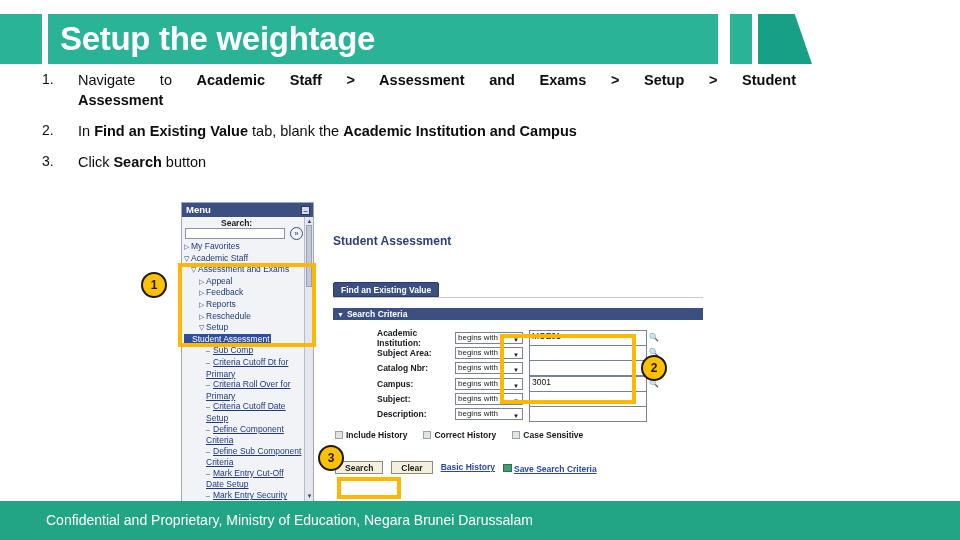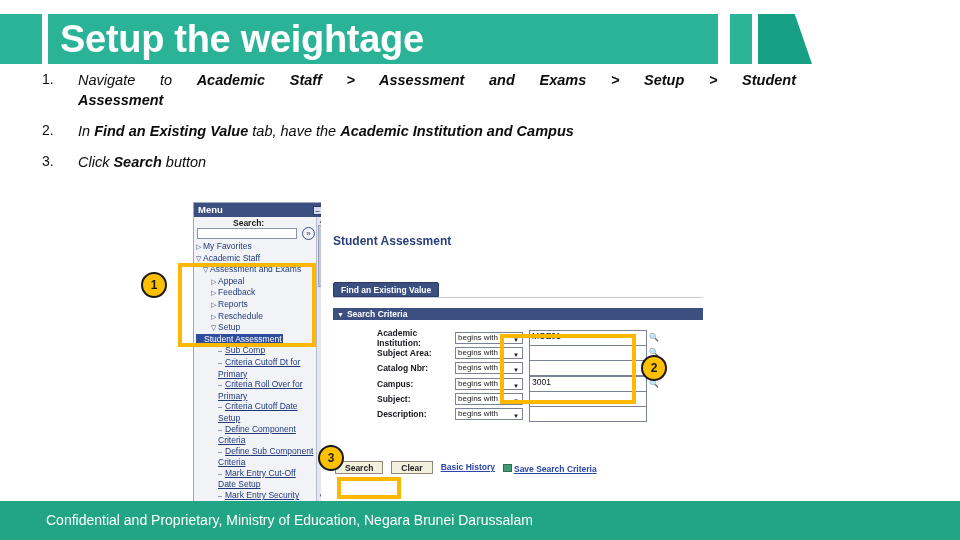--- a/index.html
+++ b/index.html
@@ -28,21 +28,21 @@
     left: 758px; top: 14px; width: 54px; height: 50px;
     background: #17a085;
     clip-path: polygon(0 0, 68% 0, 100% 100%, 0 100%);
   }
   #page-title {
     position: absolute;
     left: 60px; top: 15px;
     width: 640px; height: 44px;
     line-height: 48px;
     color: #ffffff;
-    font-size: 38px;
+    font-size: 33px;
     font-weight: bold;
     letter-spacing: -0.3px;
     white-space: nowrap;
   }
 
   
   #steps {
     position: absolute;
     left: 42px; top: 70px;
     width: 880px;
@@ -53,21 +53,21 @@
     font-size: 14.5px;
     color: #0d0d0d;
     margin-bottom: 11px;
     line-height: 1.38;
   }
   .step-num {
     width: 36px;
     flex: 0 0 36px;
     font-size: 14px;
   }
-  .step-text { flex: 1 1 auto; font-style: italic; }
+  .step-text { flex: 1 1 auto; }
   .step-text b { font-weight: bold; }
   #step-1 .step-text {
     text-align: justify;
     width: 718px;
     flex: 0 0 718px;
   }
   #step-1 .step-text .ln1 {
     display: block;
     text-align: justify;
     text-align-last: justify;
@@ -79,21 +79,21 @@
     left: 181px; top: 202px;
     width: 538px; height: 300px;
     background: #ffffff;
     overflow: hidden;
     font-family: "Liberation Sans", sans-serif;
   }
 
   
   #menu-panel {
     position: absolute;
-    left: 12px; top: 0;
+    left: 0; top: 0;
     width: 133px; height: 300px;
     background: #f2f3f7;
     border: 1px solid #9fa8bd;
     box-sizing: border-box;
   }
   #menu-title {
     position: absolute;
     left: 0; top: 0; right: 0; height: 14px;
     background: #3b4f81;
     color: #ffffff;
@@ -416,21 +416,21 @@
       <div class="step-num">1.</div>
       <div class="step-text">
         <span class="ln1">Navigate&nbsp; to&nbsp; <b>Academic&nbsp; Staff&nbsp; &gt;&nbsp; Assessment&nbsp; and&nbsp; Exams&nbsp; &gt;&nbsp; Setup&nbsp; &gt;&nbsp; Student</b></span>
         <b>Assessment</b>
       </div>
     </div>
 
     <div class="step" id="step-2">
       <div class="step-num">2.</div>
       <div class="step-text">
-        <span>In </span><b>Find an Existing Value</b><span> tab, have the </span><b>Academic Institution and Campus</b>
+        <span>In </span><b>Find an Existing Value</b><span> tab, blank the </span><b>Academic Institution and Campus</b>
       </div>
     </div>
 
     <div class="step" id="step-3">
       <div class="step-num">3.</div>
       <div class="step-text">
         <span>Click </span><b>Search</b><span> button</span>
       </div>
     </div>
 
@@ -494,20 +494,34 @@
             <div class="crit-look"></div>
           </div>
           <div class="crit-row">
             <div class="crit-label">Description:</div>
             <div class="crit-op"><span>begins with</span><span class="cv">▼</span></div>
             <div class="crit-val"></div>
             <div class="crit-look"></div>
           </div>
         </div>
 
+      <div id="checks">
+          <span class="cbw">
+            <span class="cb"></span>
+            <span>Include History</span>
+          </span>
+          <span class="cbw">
+            <span class="cb"></span>
+            <span>Correct History</span>
+          </span>
+          <span class="cbw">
+            <span class="cb"></span>
+            <span>Case Sensitive</span>
+          </span>
+        </div>
 
       <div id="btnrow">
         <div class="pbtn">Search</div>
         <div class="pbtn">Clear</div>
         <span class="plink">Basic History</span>
         <span><span id="save-icon"></span><span class="plink">Save Search Criteria</span></span>
       </div>
     </div>
   </div>
 

